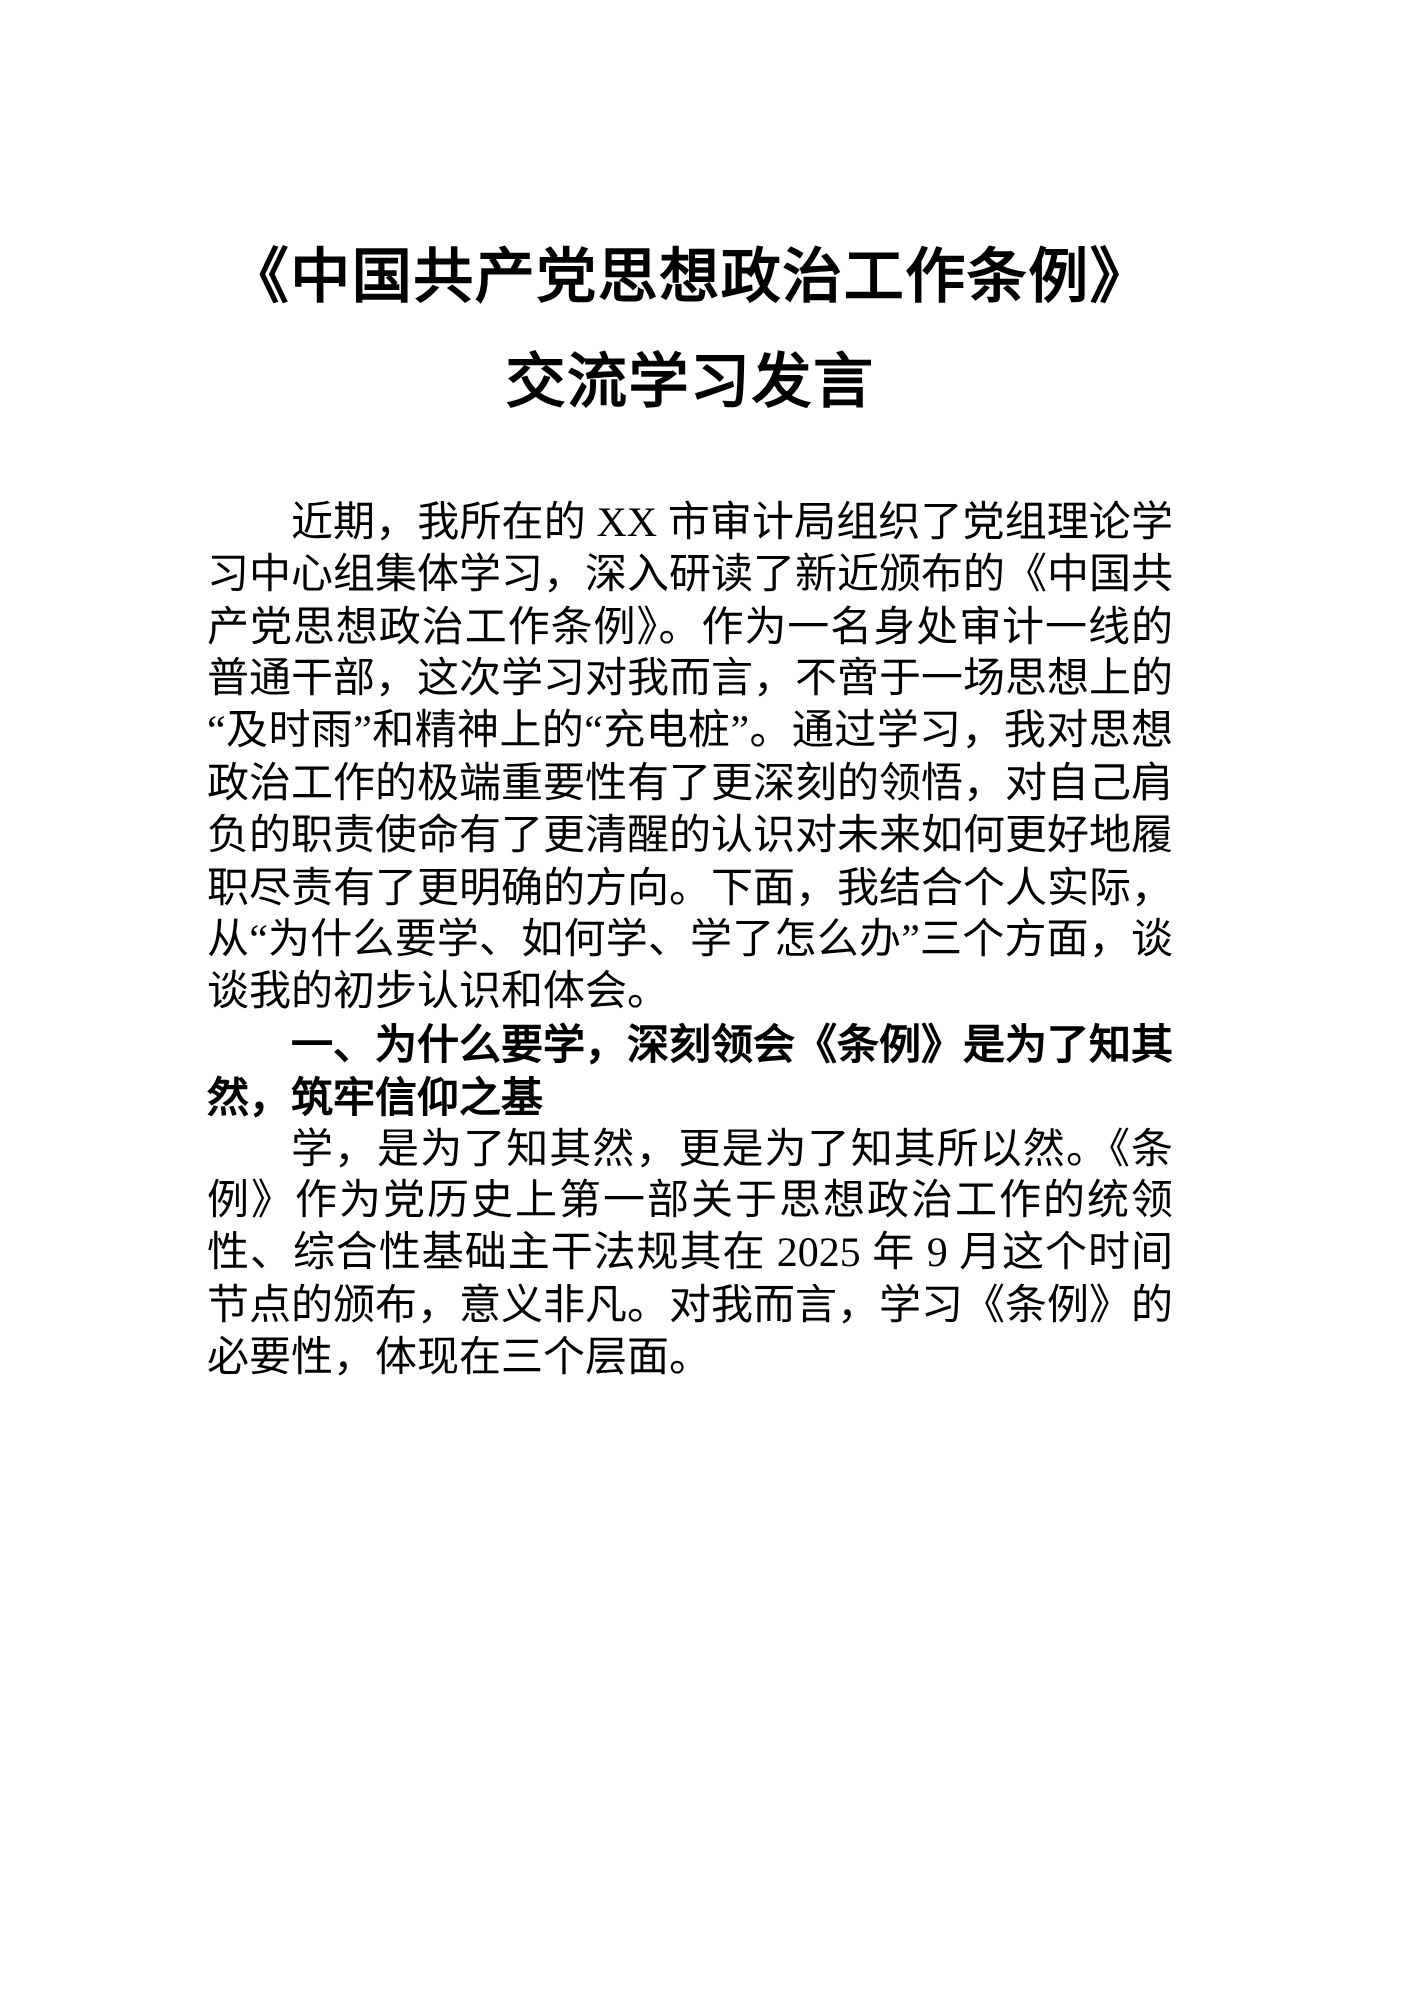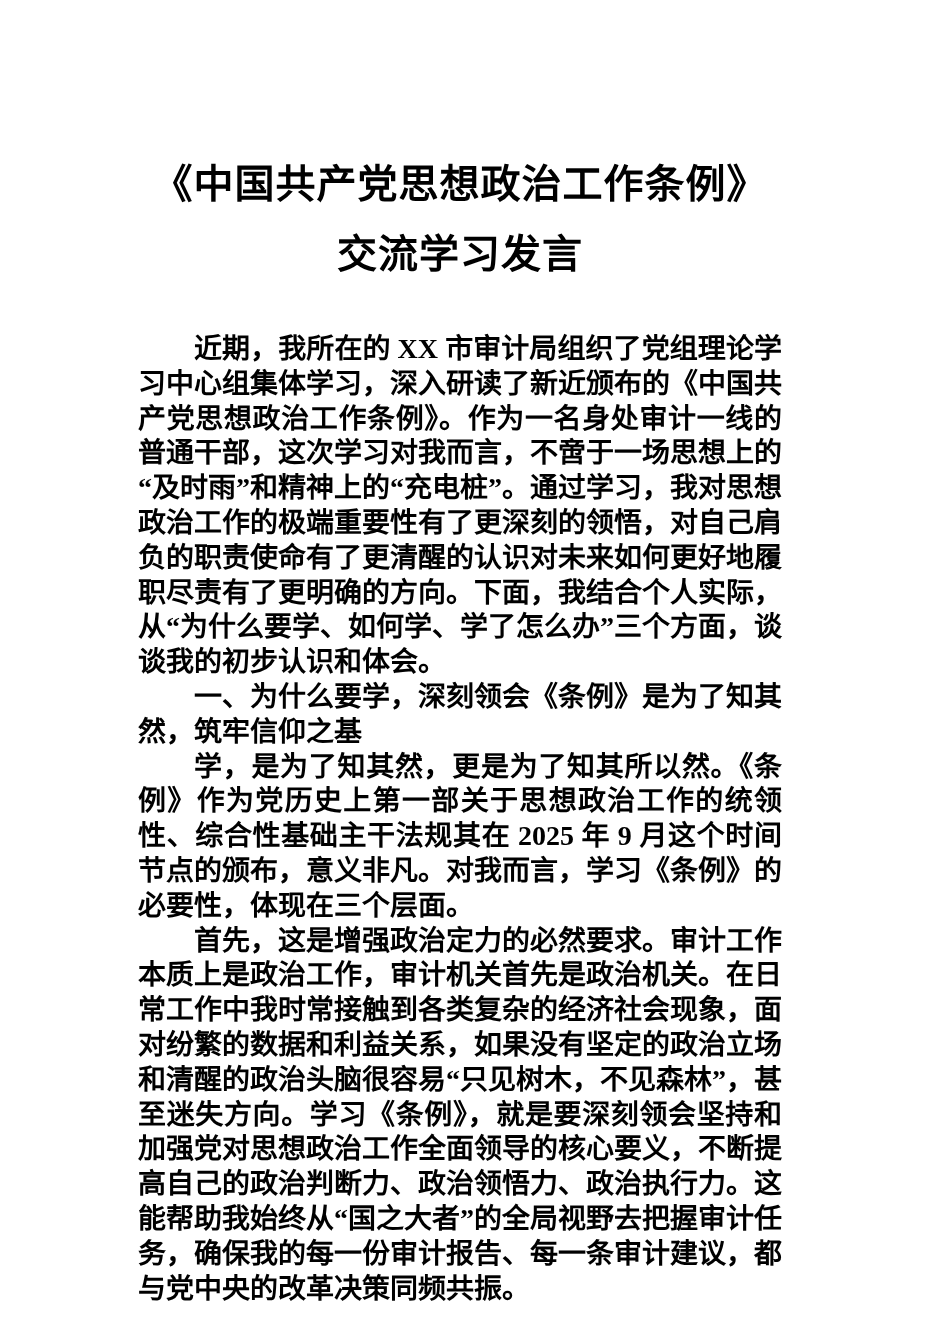--- a/index.html
+++ b/index.html
@@ -35,32 +35,31 @@
     padding: 0;
     font-size: 28px;
     line-height: 34.8px;
     text-align: justify;
     text-justify: inter-ideograph;
     text-indent: 2em;
     word-break: break-all;
   }
   p.body-para {
     font-family: "Liberation Serif", "DejaVu Serif", serif;
-    font-weight: bold;
+    font-weight: normal;
   }
   p.heading-para {
     font-family: "Liberation Sans", "DejaVu Sans", sans-serif;
     font-weight: bold;
   }
 </style>
 </head>
 <body>
 
 <div class="page">
   <h1 class="doc-title">《中国共产党思想政治工作条例》交流学习发言</h1>
 
   <div class="doc-body">
     <p class="body-para">近期，我所在的 XX 市审计局组织了党组理论学习中心组集体学习，深入研读了新近颁布的《中国共产党思想政治工作条例》。作为一名身处审计一线的普通干部，这次学习对我而言，不啻于一场思想上的“及时雨”和精神上的“充电桩”。通过学习，我对思想政治工作的极端重要性有了更深刻的领悟，对自己肩负的职责使命有了更清醒的认识对未来如何更好地履职尽责有了更明确的方向。下面，我结合个人实际，从“为什么要学、如何学、学了怎么办”三个方面，谈谈我的初步认识和体会。</p>
     <p class="heading-para">一、为什么要学，深刻领会《条例》是为了知其然，筑牢信仰之基</p>
     <p class="body-para">学，是为了知其然，更是为了知其所以然。《条例》作为党历史上第一部关于思想政治工作的统领性、综合性基础主干法规其在 2025 年 9 月这个时间节点的颁布，意义非凡。对我而言，学习《条例》的必要性，体现在三个层面。</p>
-    <p class="body-para">首先，这是增强政治定力的必然要求。审计工作本质上是政治工作，审计机关首先是政治机关。在日常工作中我时常接触到各类复杂的经济社会现象，面对纷繁的数据和利益关系，如果没有坚定的政治立场和清醒的政治头脑很容易“只见树木，不见森林”，甚至迷失方向。学习《条例》，就是要深刻领会坚持和加强党对思想政治工作全面领导的核心要义，不断提高自己的政治判断力、政治领悟力、政治执行力。这能帮助我始终从“国之大者”的全局视野去把握审计任务，确保我的每一份审计报告、每一条审计建议，都与党中央的改革决策同频共振。</p>
   </div>
 </div>
 
 </body></html>

